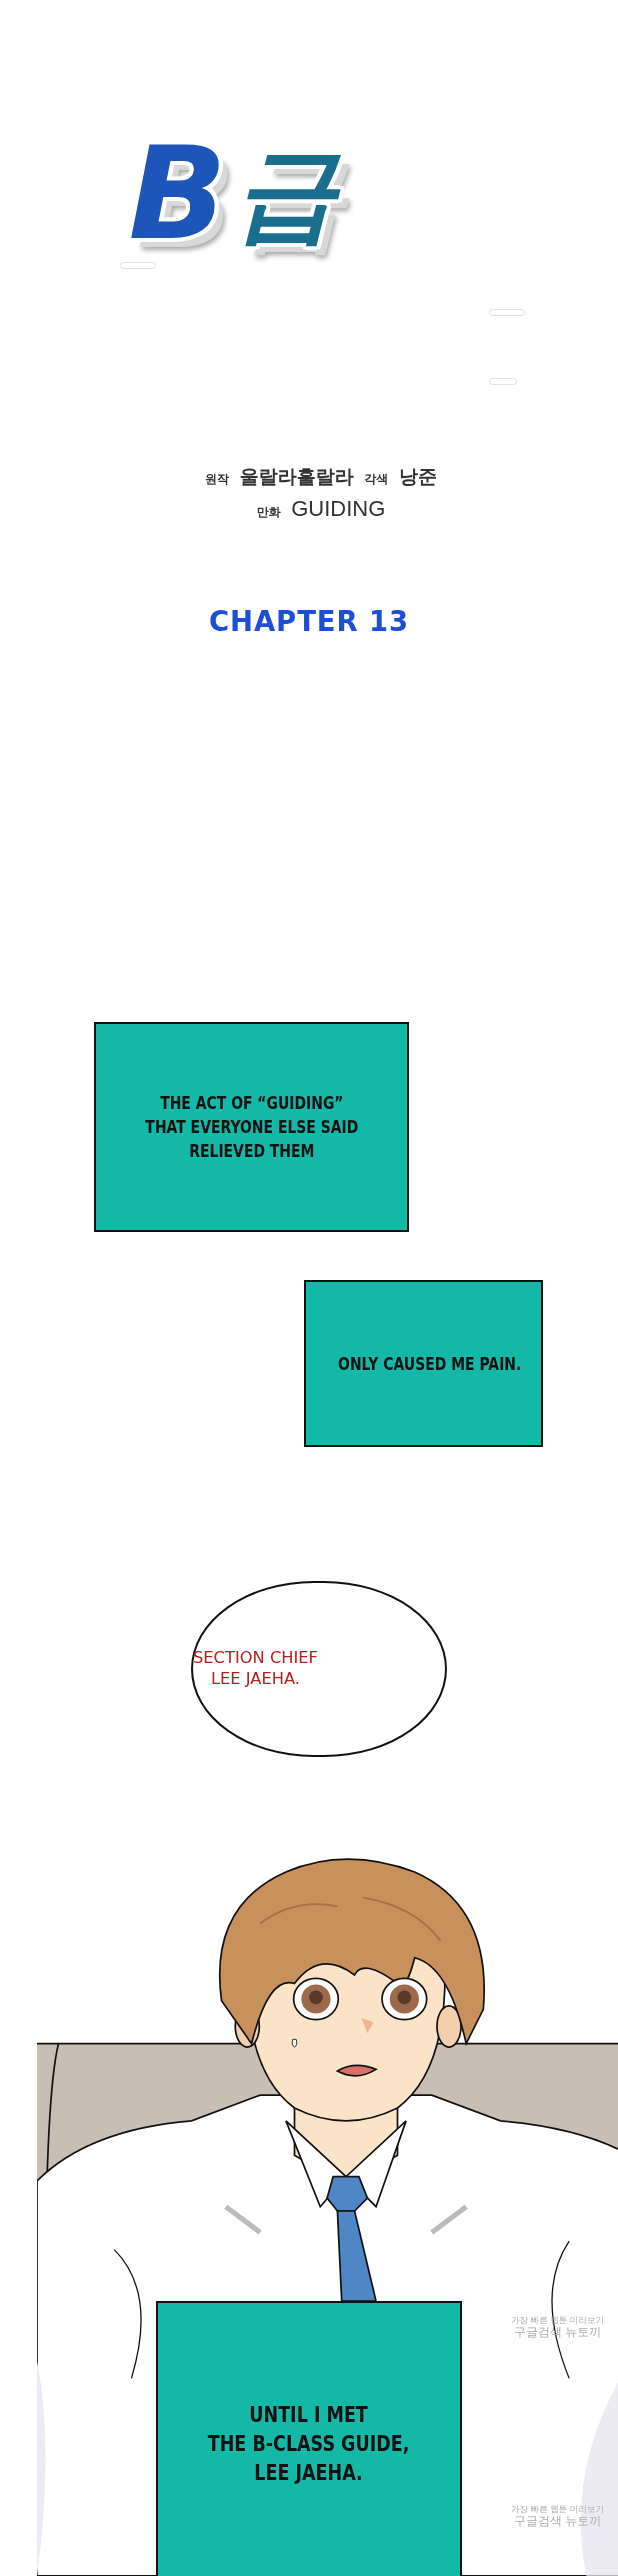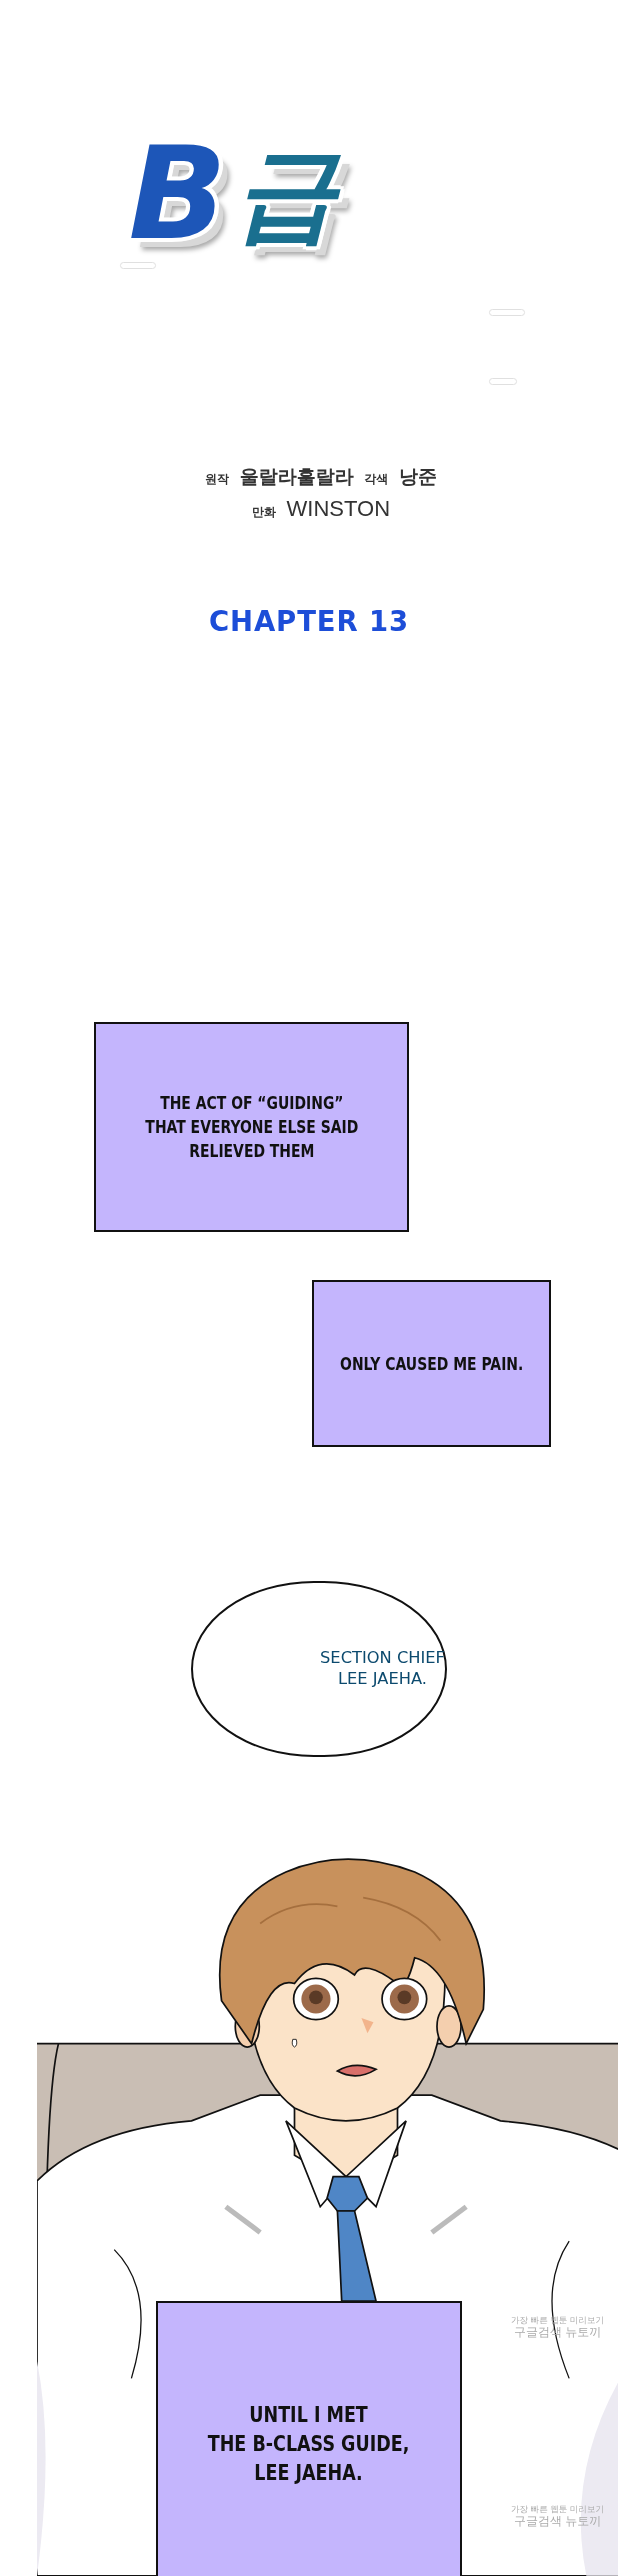--- a/index.html
+++ b/index.html
@@ -16,25 +16,25 @@
   .logo-b{color:#1d56b8;font-size:129px;line-height:129px;}
   .logo-k{font-size:103px;line-height:129px;}
   .logo-guide{font-size:103px;line-height:120px;}
   .speedline{position:absolute;height:5.2px;background:#fff;border:1.7px solid #e0e0e0;border-radius:3.4px;}
   
   .credits{left:12px;width:618px;text-align:center;color:#333;}
   .cred-small{font-size:12px;font-weight:bold;margin:0 3.4px;}
   .cred-big{font-size:19px;font-weight:bold;margin:0 3.4px;}
   .chapter{left:0;width:618px;top:605px;text-align:center;font-size:27.5px;font-weight:900;color:#1d4ed8;letter-spacing:0.9px;font-family:"DejaVu Sans",sans-serif;}
   
-  .narr{border:2.6px solid #111;background:#c4b5fd;display:flex;align-items:center;justify-content:center;text-align:center;
+  .narr{border:2.6px solid #111;background:#14b8a6;display:flex;align-items:center;justify-content:center;text-align:center;
     font-family:"DejaVu Sans",sans-serif;font-weight:bold;font-size:17px;line-height:24px;color:#111;transform:scaleX(.82);}
   .narr span{display:block;}
-  .bubble{border:2.6px solid #111;border-radius:50%/50%;background:#fff;display:flex;align-items:center;justify-content:flex-end;
-    text-align:center;font-family:"DejaVu Sans",sans-serif;font-size:16.3px;line-height:20.6px;color:#0c4a6e;}
+  .bubble{border:2.6px solid #111;border-radius:50%/50%;background:#fff;display:flex;align-items:center;justify-content:flex-start;
+    text-align:center;font-family:"DejaVu Sans",sans-serif;font-size:16.3px;line-height:20.6px;color:#b91c1c;}
   
   .panel{left:0;top:1846px;width:618px;height:730px;overflow:hidden;padding-left:37px;}
 </style>
 </head>
 <body>
 
 <div class="abs logo">
   <div class="speedline" style="left:0;top:133px;width:34px;"></div>
   <div class="logo-row" style="left:8.6px;top:0;">
     <span class="logo-char logo-b">B</span>
@@ -45,34 +45,34 @@
 </div>
 
 <div class="abs credits" style="top:464px;">
   <span class="cred-small">원작</span>
   <span class="cred-big">울랄라훌랄라</span>
   <span class="cred-small">각색</span>
   <span class="cred-big">낭준</span>
 </div>
 <div class="abs credits" style="top:496px;">
   <span class="cred-small">만화</span>
-  <span class="cred-big" style="font-weight:normal;font-size:22px;">WINSTON</span>
+  <span class="cred-big" style="font-weight:normal;font-size:22px;">GUIDING</span>
 </div>
 
 <div class="abs chapter">CHAPTER 13</div>
 
 <div class="abs narr" style="left:94px;top:1022px;width:311px;height:206px;transform-origin:left top;transform:none;">
   <div style="transform:scaleX(.82);">
     <span>THE ACT OF “GUIDING”</span>
     <span>THAT EVERYONE ELSE SAID</span>
     <span>RELIEVED THEM</span>
   </div>
 </div>
 
-<div class="abs narr" style="left:312px;top:1280px;width:235px;height:163px;transform:none;">
+<div class="abs narr" style="left:304px;top:1280px;width:235px;height:163px;transform:none;justify-content:flex-end;">
   <div style="transform:scaleX(.82);">
     <span>ONLY CAUSED ME PAIN.</span>
   </div>
 </div>
 
 <div class="abs bubble" style="left:191px;top:1581px;width:252px;height:172px;border-radius:48% 48% 48% 48% / 50% 50% 50% 50%;">
   <div>
     <span style="display:block">SECTION CHIEF</span>
     <span style="display:block">LEE JAEHA.</span>
   </div>

